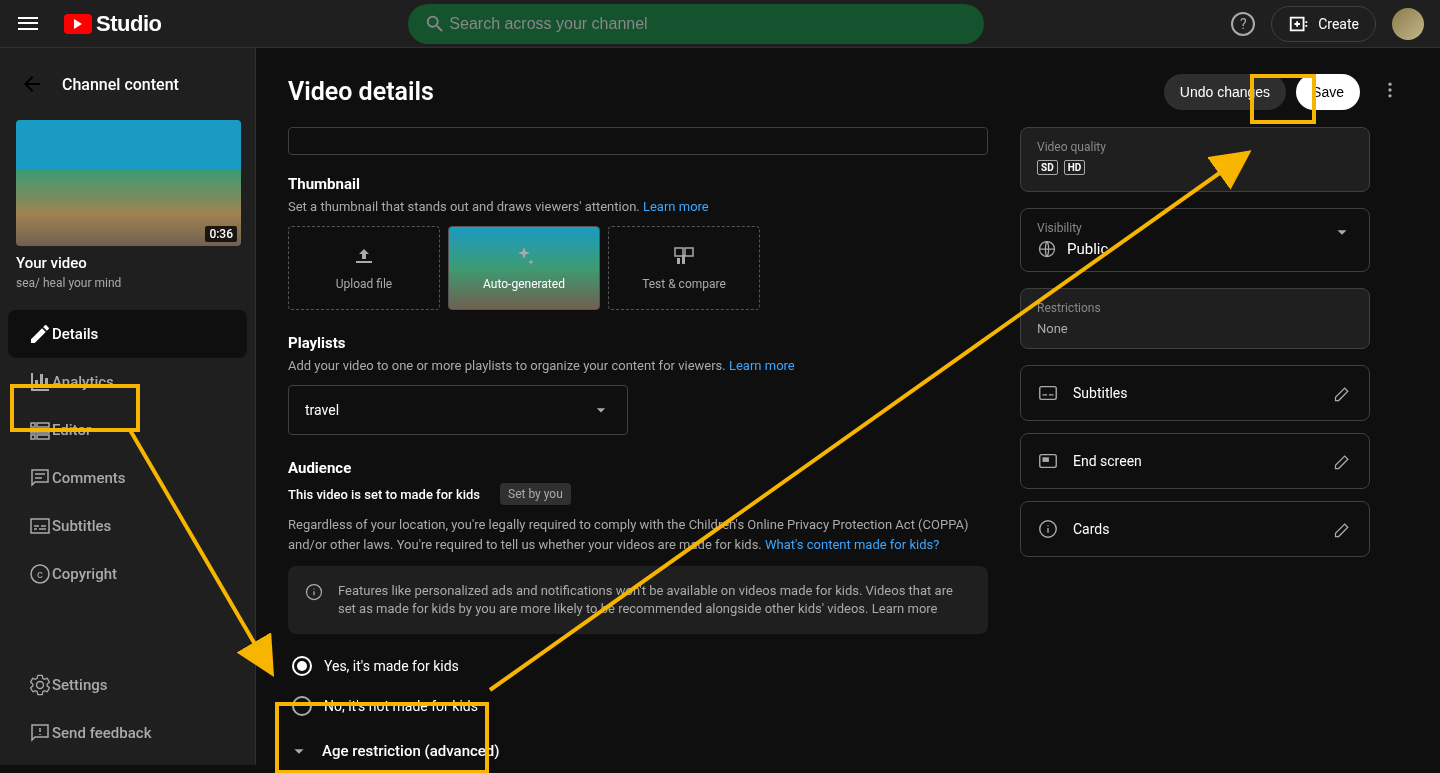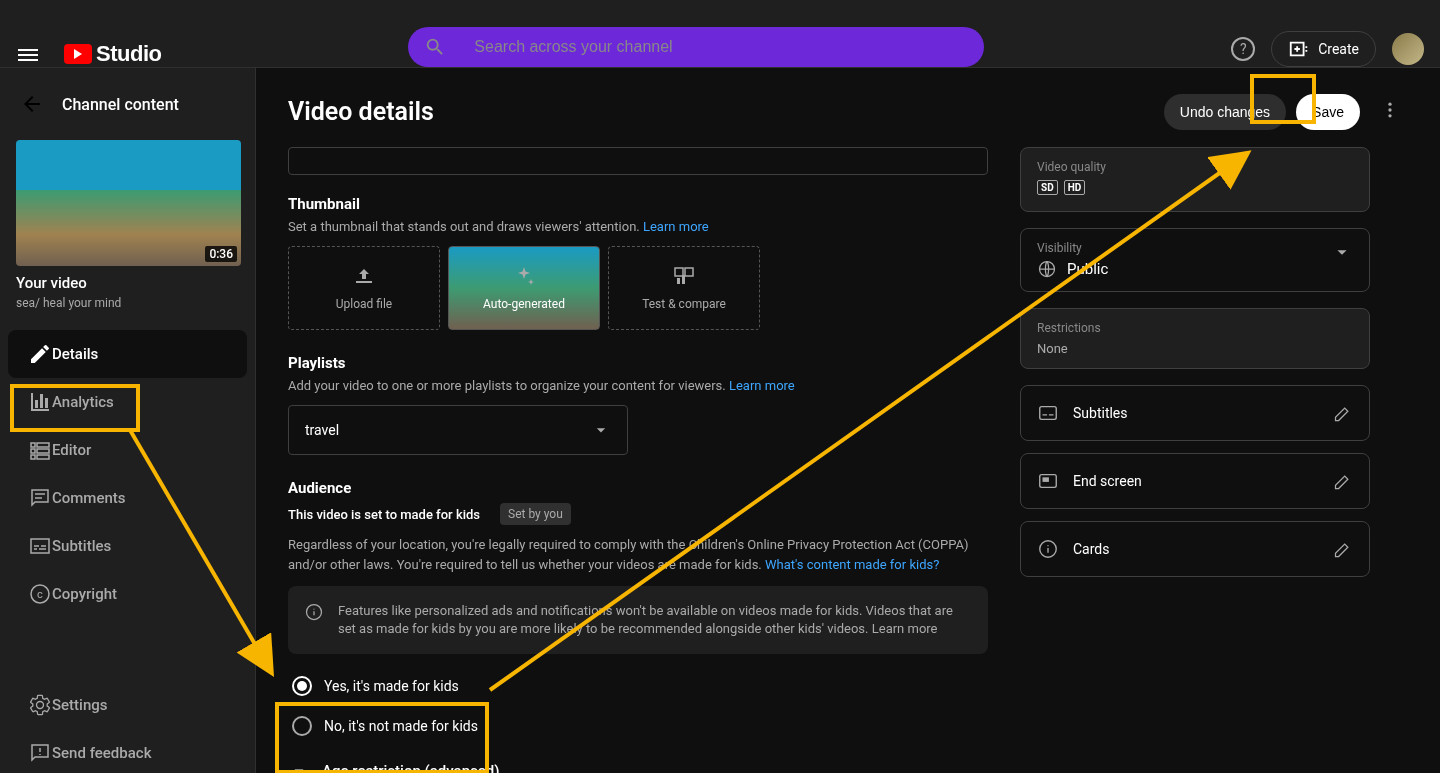--- a/index.html
+++ b/index.html
@@ -1,24 +1,24 @@
 <!DOCTYPE html>
 <html><head>
 <meta charset="utf-8">
 <style>
   *{box-sizing:border-box;margin:0;padding:0}
   body{background:#0f0f0f;color:#fff;font-family:Roboto,Arial,sans-serif;font-size:14px;overflow:hidden}
-  .header{background:#1f1f1f;height:68px;display:flex;align-items:flex-end;padding:0 16px;border-bottom:1px solid #303030}
+  .header{background:#1f1f1f;height:48px;display:flex;align-items:center;padding:16px 16px;border-bottom:1px solid #303030}
   .menu-icon{width:24px;height:24px;cursor:pointer;display:flex;flex-direction:column;justify-content:space-around;padding:4px 2px}
   .menu-icon span{height:2px;background:#fff;display:block}
   .logo{display:flex;align-items:center;margin-left:24px;gap:4px}
   .logo-box{background:#ff0000;width:28px;height:20px;border-radius:4px;display:flex;align-items:center;justify-content:center}
   .logo-tri{width:0;height:0;border-left:8px solid #fff;border-top:5px solid transparent;border-bottom:5px solid transparent}
   .logo-text{font-family:Arial;font-weight:bold;font-size:22px;letter-spacing:-0.5px}
-  .search-box{flex:0 0 576px;margin-left:auto;margin-right:auto;background:#6d28d9;height:40px;border-radius:40px;display:flex;align-items:center;padding:0 16px;gap:28px}
+  .search-box{flex:0 0 576px;margin-left:auto;margin-right:auto;background:#14532d;height:40px;border-radius:40px;display:flex;align-items:center;padding:0 16px;gap:3px}
   .search-box input{background:none;border:none;outline:none;color:#fff;font-size:16px;flex:1}
   .search-box input::placeholder{color:#888}
   .header-right{display:flex;align-items:center;gap:16px}
   .help-icon{width:24px;height:24px;border:2px solid #aaa;border-radius:50%;display:flex;align-items:center;justify-content:center;color:#aaa;font-size:14px}
   .create-btn{display:flex;align-items:center;gap:8px;border:1px solid #3f3f3f;padding:0 16px;height:36px;border-radius:18px}
   .avatar{width:32px;height:32px;border-radius:50%;background:linear-gradient(135deg,#8a7a4a,#c4b888);}
   .app-body{display:flex;height:calc(100vh - 56px)}
   .sidebar{width:256px;background:#1f1f1f;border-right:1px solid #303030;display:flex;flex-direction:column}
   .sidebar-scroll{flex:1;overflow-y:auto}
   .back-row{display:flex;align-items:center;gap:18px;padding:24px 20px}

